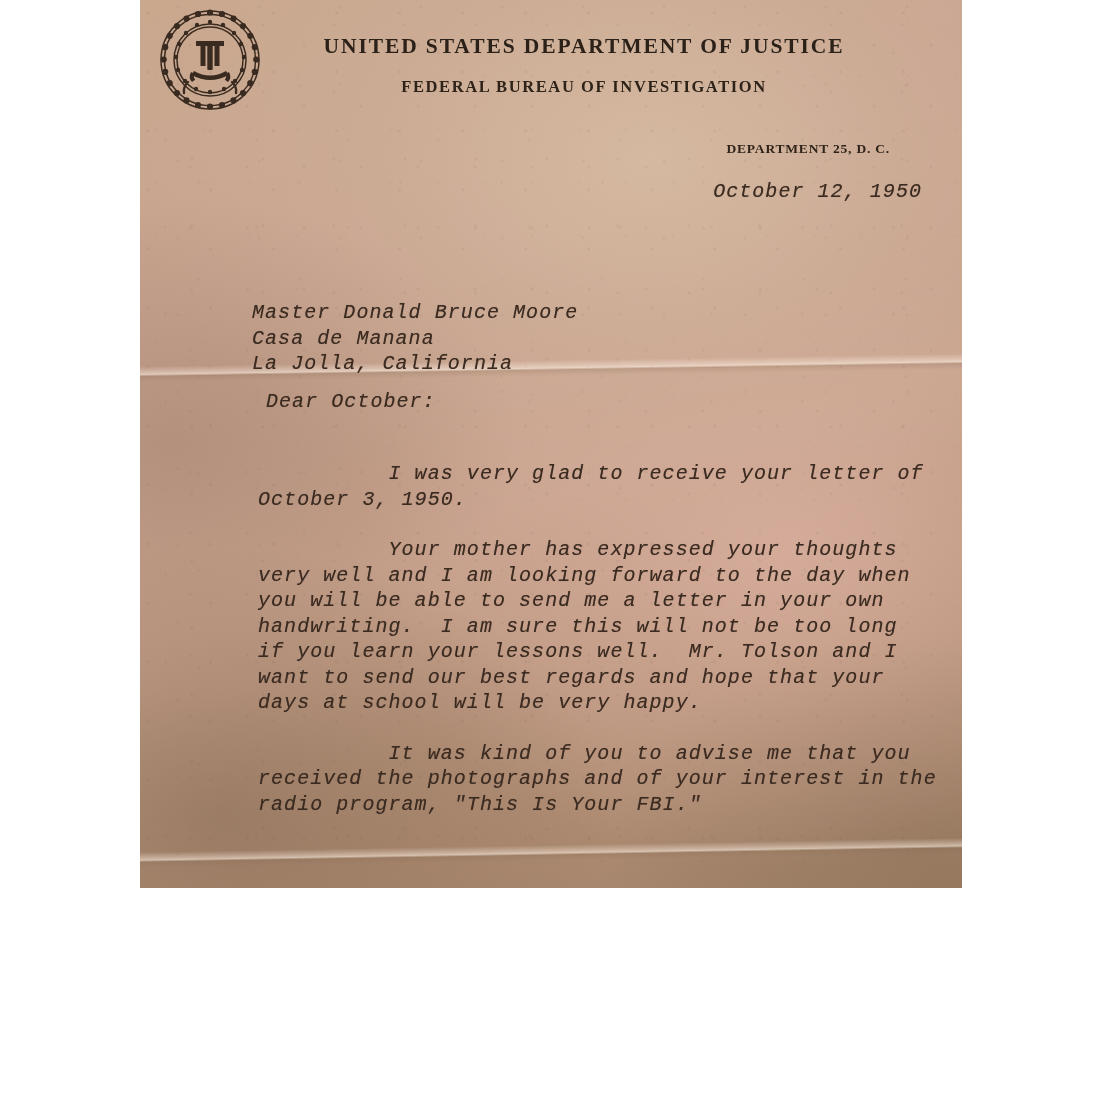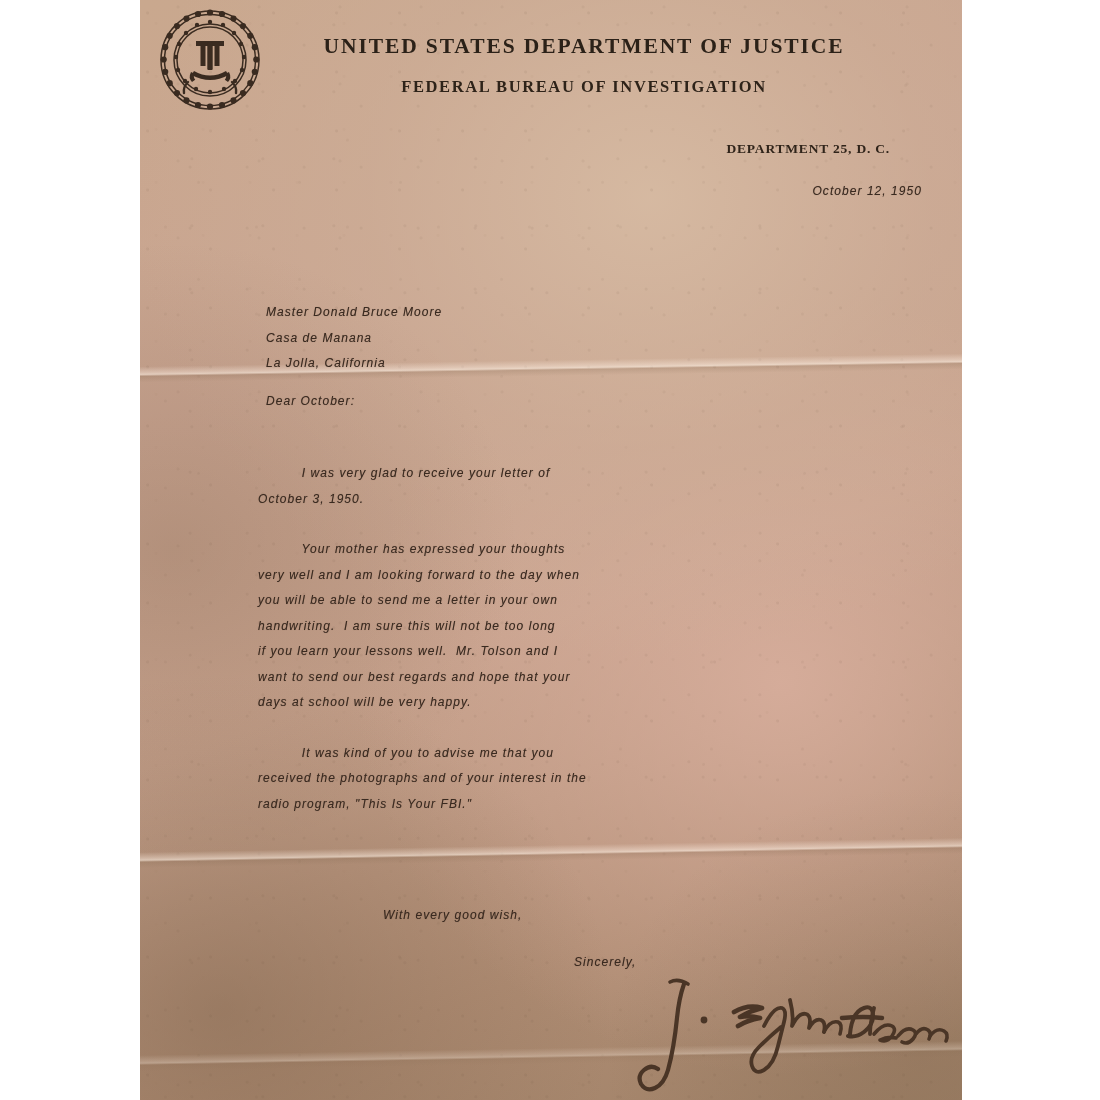--- a/index.html
+++ b/index.html
@@ -21,21 +21,21 @@
     height: 1100px;
     background: #ffffff;
   }
 
   
   #paper {
     position: absolute;
     left: 140px;
     top: 0px;
     width: 822px;
-    height: 1100px;
+    height: 888px;
     overflow: hidden;
     background: #5eead4;
   }
 
   
   .tone-a {
     position: absolute; inset: 0;
     background:
       radial-gradient(ellipse 90% 60% at 62% 18%, rgba(214,186,162,0.95) 0%, rgba(206,175,152,0.55) 38%, rgba(0,0,0,0) 70%),
       radial-gradient(ellipse 80% 55% at 78% 62%, rgba(217,175,158,0.85) 0%, rgba(0,0,0,0) 65%),
@@ -124,37 +124,37 @@
     font-family: "Liberation Serif", serif;
     font-weight: bold;
     font-size: 13.5px;
     letter-spacing: 0.8px;
     color: #30241a;
     white-space: nowrap;
   }
 
   
   .tw {
-    font-family: Liberation Sans, sans-serif;
+    font-family: Liberation Mono, monospace;
     font-style: oblique;
     color: #3a2a20;
-    font-size: 12px;
+    font-size: 20px;
     letter-spacing: 1.05px;
     line-height: 25.5px;
     white-space: pre;
     text-shadow: 0 0 0.7px rgba(58,42,32,0.45);
   }
   #date-line {
     position: absolute;
     right: 40px;
     top: 179px;
   }
   #address-block {
     position: absolute;
-    left: 126px;
+    left: 112px;
     top: 300px;
   }
   #salutation {
     position: absolute;
     left: 126px;
     top: 389px;
   }
   #body-block {
     position: absolute;
     left: 118px;

